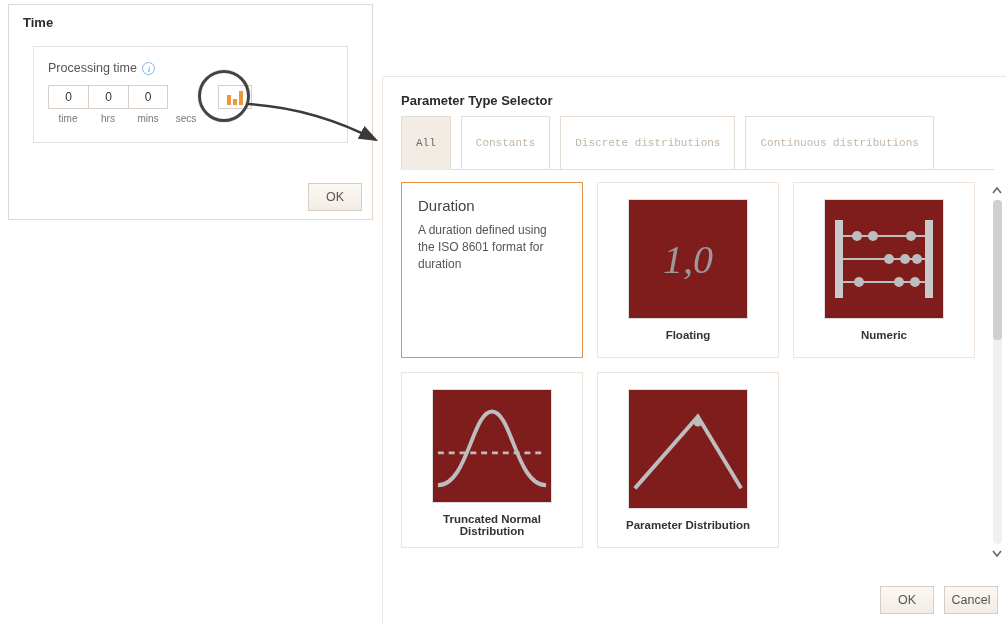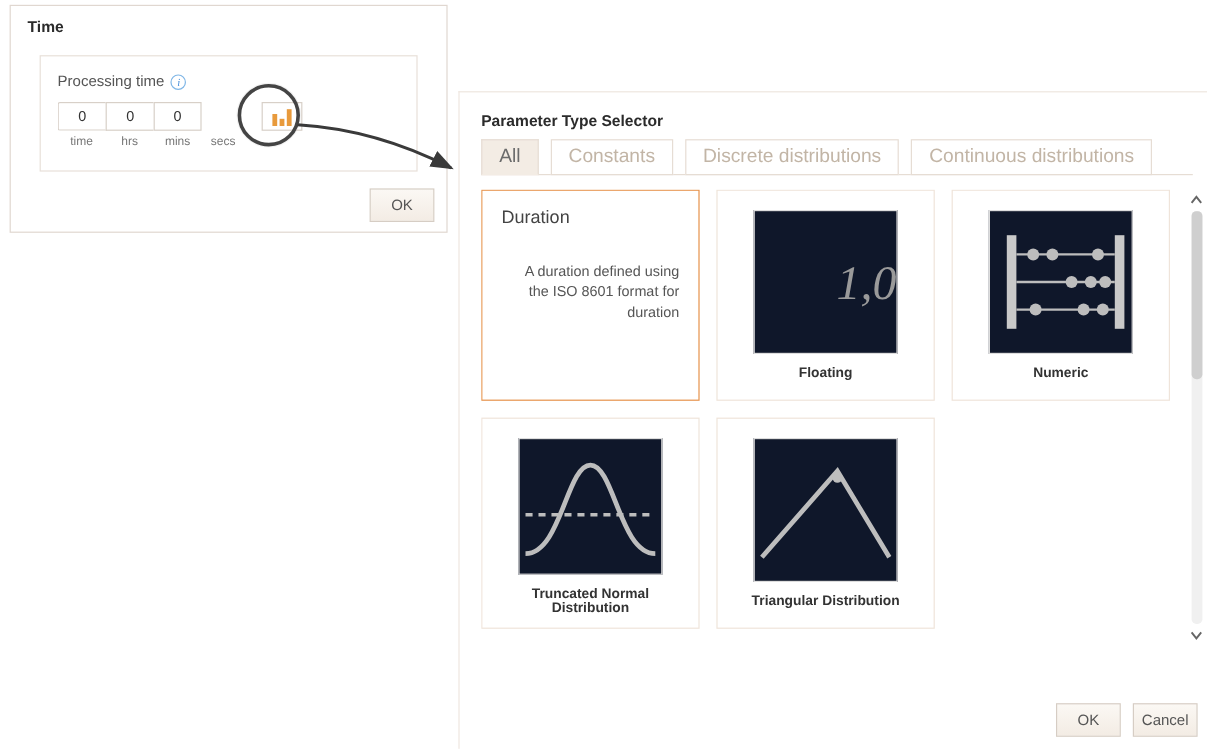--- a/index.html
+++ b/index.html
@@ -15,21 +15,21 @@
     position: relative;
     overflow: hidden;
   }
 
   
   .time-dialog {
     position: absolute;
     left: 8px;
     top: 4px;
     width: 365px;
-    height: 190px;
+    height: 216px;
     border: 1px solid #e0d7d0;
     background: #fff;
   }
   .time-title {
     font-weight: 700;
     font-size: 13px;
     color: #2b2b2b;
     padding: 10px 14px 4px 14px;
   }
   .time-body {
@@ -170,23 +170,24 @@
   .tabs {
     display: flex;
     gap: 10px;
     padding: 0 18px 0 18px;
     align-items: center;
   }
   .tab {
     border: 1px solid #e6ddd4;
     background: #fff;
     color: #c2b5a6;
-    font-size: 16px;
-    padding: 5px 14px;
+    font-size: 11px;
+    padding: 20px 14px;
     cursor: pointer;
+    font-family: Liberation Mono, monospace;
   }
   .tab.active {
     background: #f3ece4;
     color: #6b6b6b;
     border-bottom-color: #f3ece4;
   }
   .tab-underline {
     height: 1px;
     background: #e6ddd4;
     margin: 0 18px 0 18px;
@@ -214,51 +215,49 @@
     display: flex;
     flex-direction: column;
     align-items: center;
     justify-content: flex-start;
     padding: 10px;
     cursor: pointer;
   }
   .card .thumb {
     width: 120px;
     height: 120px;
-    background: #0f172a;
+    background: #7f1d1d;
     border: 1px solid #ddd;
     display: flex;
     align-items: center;
-    justify-content: flex-end;
+    justify-content: center;
     margin-top: 6px;
     position: relative;
   }
   .card .caption {
     font-size: 11.5px;
     font-weight: 700;
     color: #333;
     margin-top: 10px;
     text-align: center;
   }
   .card.selected {
     border: 1px solid #e6924a;
     align-items: flex-start;
     padding: 14px 16px;
-    gap: 20px;
   }
   .card.selected .card-title {
     font-size: 15px;
     color: #444;
     margin-bottom: 8px;
   }
   .card.selected .card-desc {
     font-size: 12px;
     line-height: 1.4;
     color: #555;
-    text-align: right;
   }
 
   .float-text {
     font-family: Georgia, "Times New Roman", serif;
     font-style: italic;
     font-size: 40px;
     color: #9a9a9a;
   }
 
   
@@ -413,21 +412,21 @@
         <div class="caption">Truncated Normal Distribution</div>
       </div>
 
       <div class="card">
         <div class="thumb">
           <svg width="120" height="110" viewBox="0 0 120 110">
             <path d="M6,95 L70,22 L114,95" fill="none" stroke="#bdbdbd" stroke-width="4"></path>
             <circle cx="70" cy="28" r="4" fill="#bdbdbd"></circle>
           </svg>
         </div>
-        <div class="caption">Triangular Distribution</div>
+        <div class="caption">Parameter Distribution</div>
       </div>
 
     </div>
 
     <div class="scrollbar">
       <div class="sb-arrow">
         <svg width="10" height="10" viewBox="0 0 10 10">
             <path d="M1,7 L5,2 L9,7" fill="none" stroke="#666" stroke-width="1.6"></path>
           </svg>
       </div>

